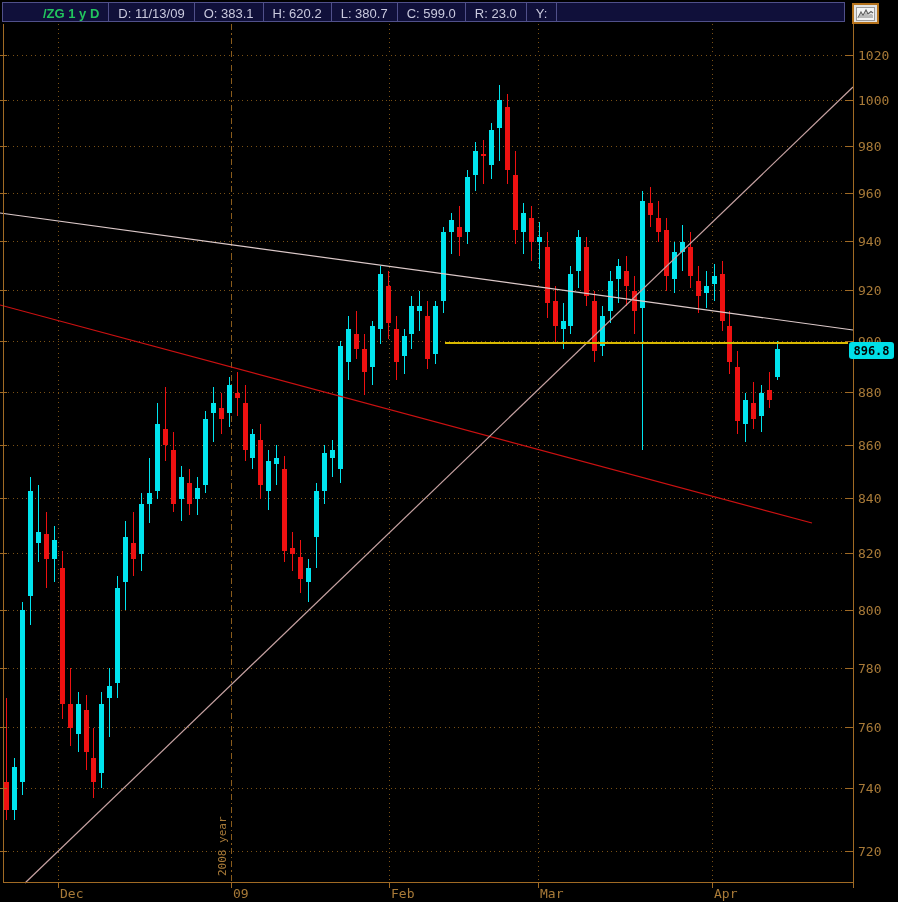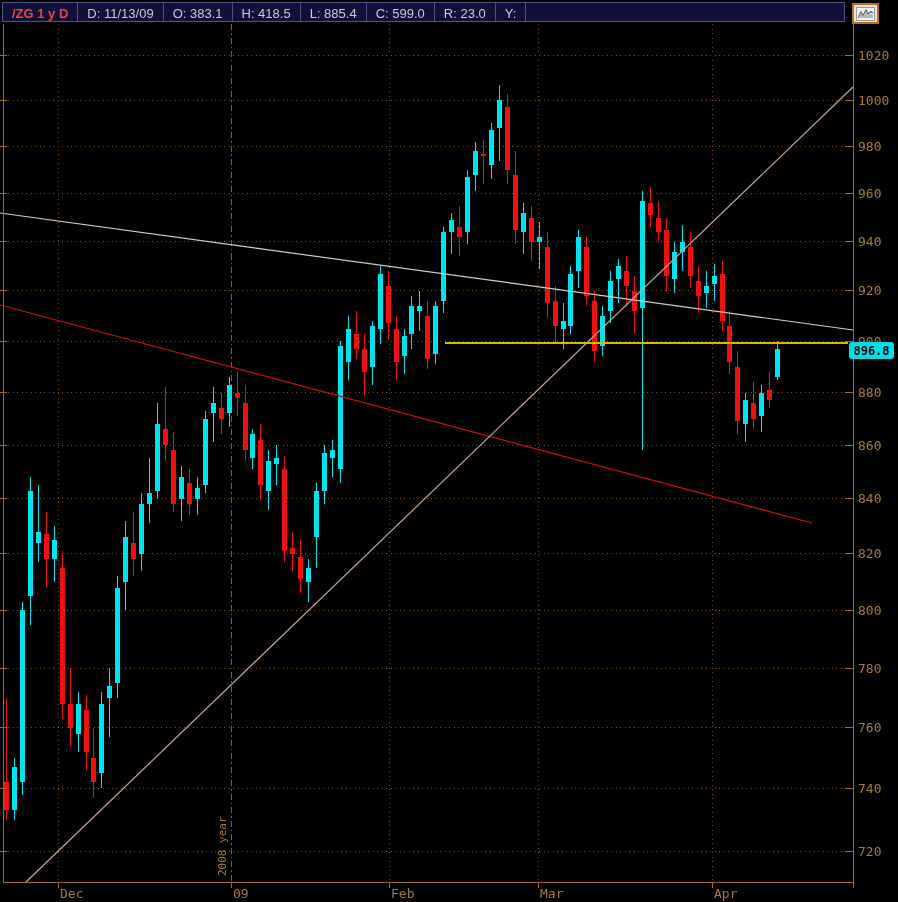--- a/index.html
+++ b/index.html
@@ -3,39 +3,39 @@
 <meta charset="utf-8">
 <style>
   html,body{margin:0;padding:0;background:#000;width:898px;height:902px;overflow:hidden;
             font-family:"Liberation Sans",sans-serif;}
   #stage{position:relative;width:898px;height:902px;background:#000;}
   
   #quotebar{position:absolute;left:2px;top:2px;width:843px;height:20px;
             background:#10103a;border:1px solid #50508a;display:flex;align-items:stretch;
             font-size:13px;color:#c9c9de;white-space:nowrap;box-sizing:border-box;}
   .qcell{padding:2px 9px 0 9px;border-right:1px solid #50508a;display:flex;align-items:center;}
-  .qcell.sym{color:#ef4444;font-weight:bold;}
+  .qcell.sym{color:#22c55e;font-weight:bold;margin-left:31px;}
   .qfill{flex:1;}
   
   #stylebtn{position:absolute;left:852px;top:3px;width:27px;height:21px;background:#e2e2e2;
             border:2px solid #b5731d;box-sizing:border-box;display:flex;align-items:center;
             justify-content:center;cursor:pointer;}
   #chartsvg{position:absolute;left:0;top:0;}
   text{font-family:"DejaVu Sans Mono",monospace;}
 </style>
 </head>
 <body>
 <div id="stage">
 
   <div id="quotebar">
     <div class="qcell sym">/ZG 1 y D</div>
     <div class="qcell">D: 11/13/09</div>
     <div class="qcell">O: 383.1</div>
-    <div class="qcell">H: 418.5</div>
-    <div class="qcell">L: 885.4</div>
+    <div class="qcell">H: 620.2</div>
+    <div class="qcell">L: 380.7</div>
     <div class="qcell">C: 599.0</div>
     <div class="qcell">R: 23.0</div>
     <div class="qcell">Y:</div>
     <div class="qfill"></div>
   </div>
 
   <div id="stylebtn" title="">
     <svg width="19" height="14" viewBox="0 0 19 14">
       <rect x="0.5" y="0.5" width="18" height="13" fill="#f4f4f4" stroke="#9a9a9a"></rect>
       <path d="M2 11 L5 5 L7 8.5 L10 3 L12 7 L15 4.5 L17 6" stroke="#606060" stroke-width="1.2" fill="none"></path>

